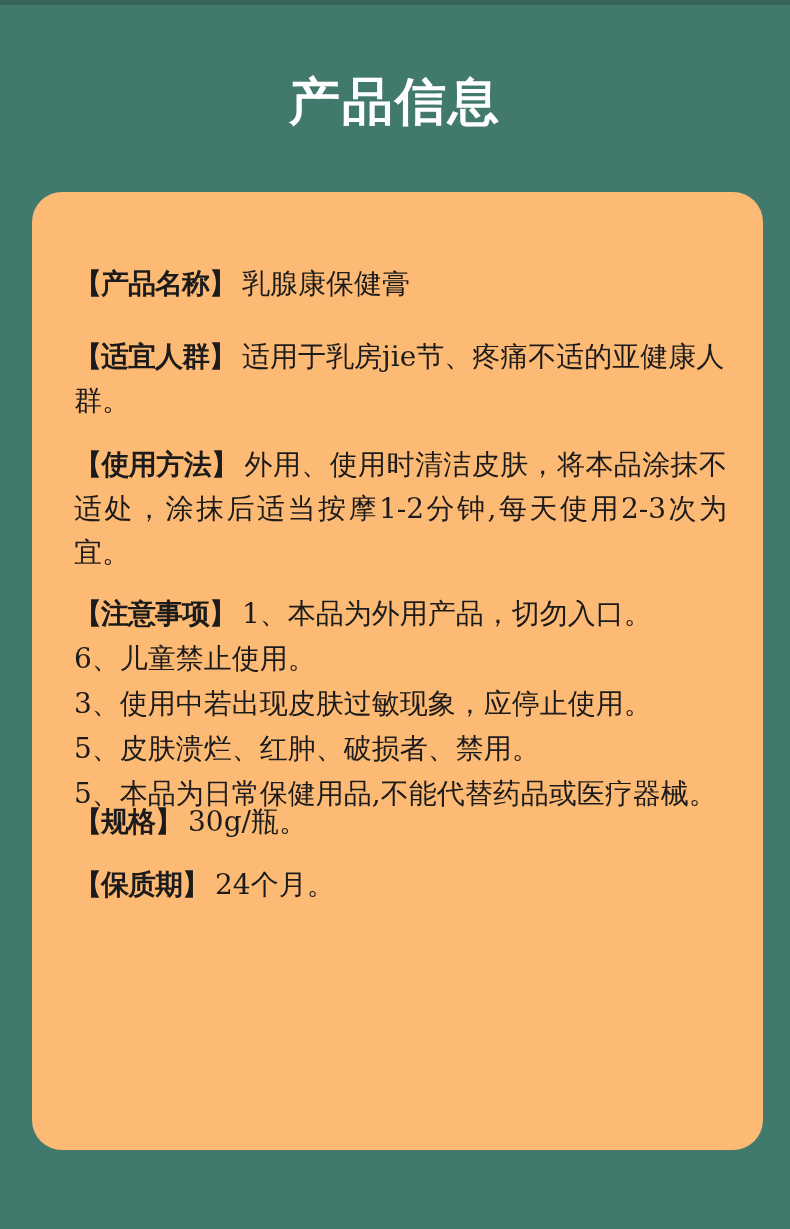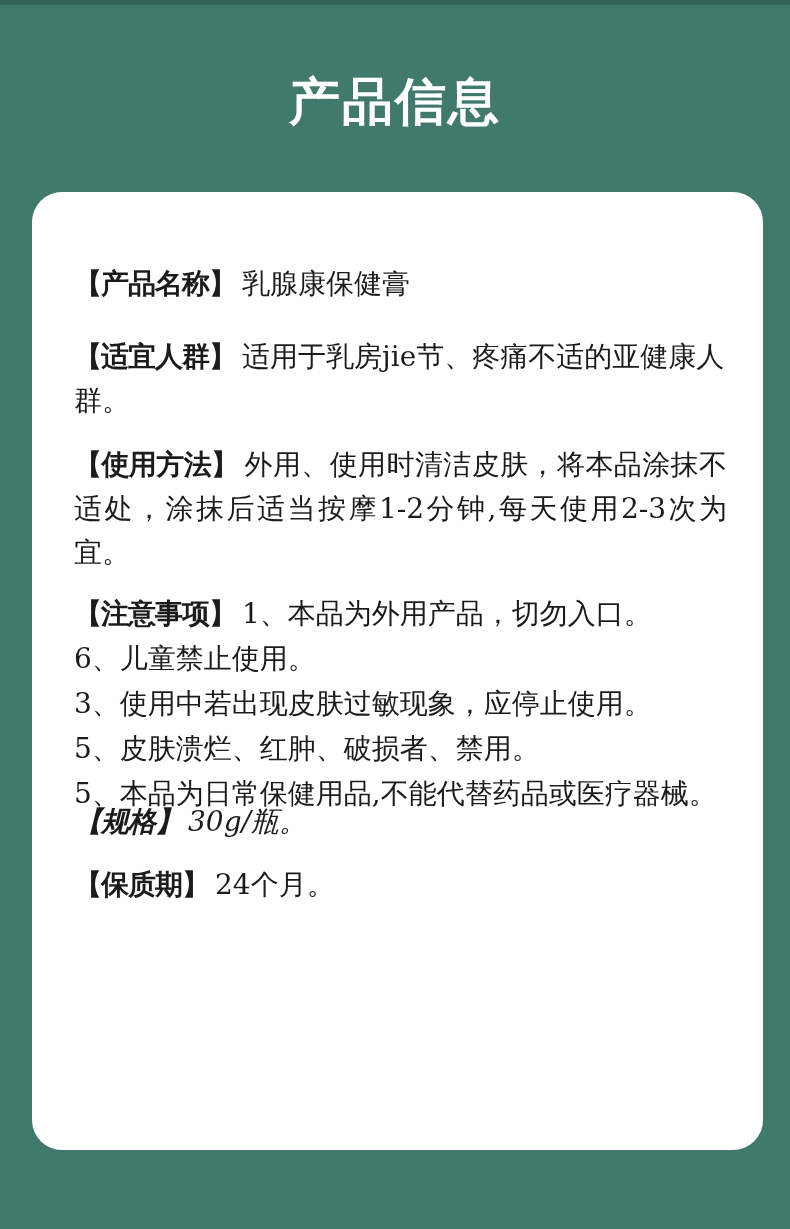--- a/index.html
+++ b/index.html
@@ -32,21 +32,21 @@
     font-weight: bold;
     letter-spacing: 2px;
     line-height: 1;
   }
   .card {
     position: absolute;
     left: 32px;
     top: 192px;
     width: 731px;
     height: 958px;
-    background: #ffffff;
+    background: #fdba74;
     border-radius: 30px;
     box-sizing: border-box;
     padding: 70px 36px 0 42px;
     color: #1b1b1b;
   }
   .para {
     margin: 0;
     font-size: 28px;
     line-height: 44px;
     color: #1b1b1b;
@@ -54,21 +54,21 @@
   .para .lbl {
     font-weight: bold;
     letter-spacing: -1px;
     margin-right: 6px;
   }
   .justify { text-align: justify; }
   .m-ingredients { margin-top: 20px; }
   .m-people      { margin-top: 29px; }
   .m-usage       { margin-top: 20px;  }
   .m-notes       { margin-top: 16px; }
-  .m-spec        { margin-top: -16px; font-style: italic; }
+  .m-spec        { margin-top: -16px; }
   .m-storage     { margin-top: 18px; }
   .m-shelf       { margin-top: 19px; }
   .note-line { line-height: 45px; }
 </style>
 </head>
 <body>
 
 <div class="top-shade"></div>
 
 <h1 class="page-title">产品信息</h1>

